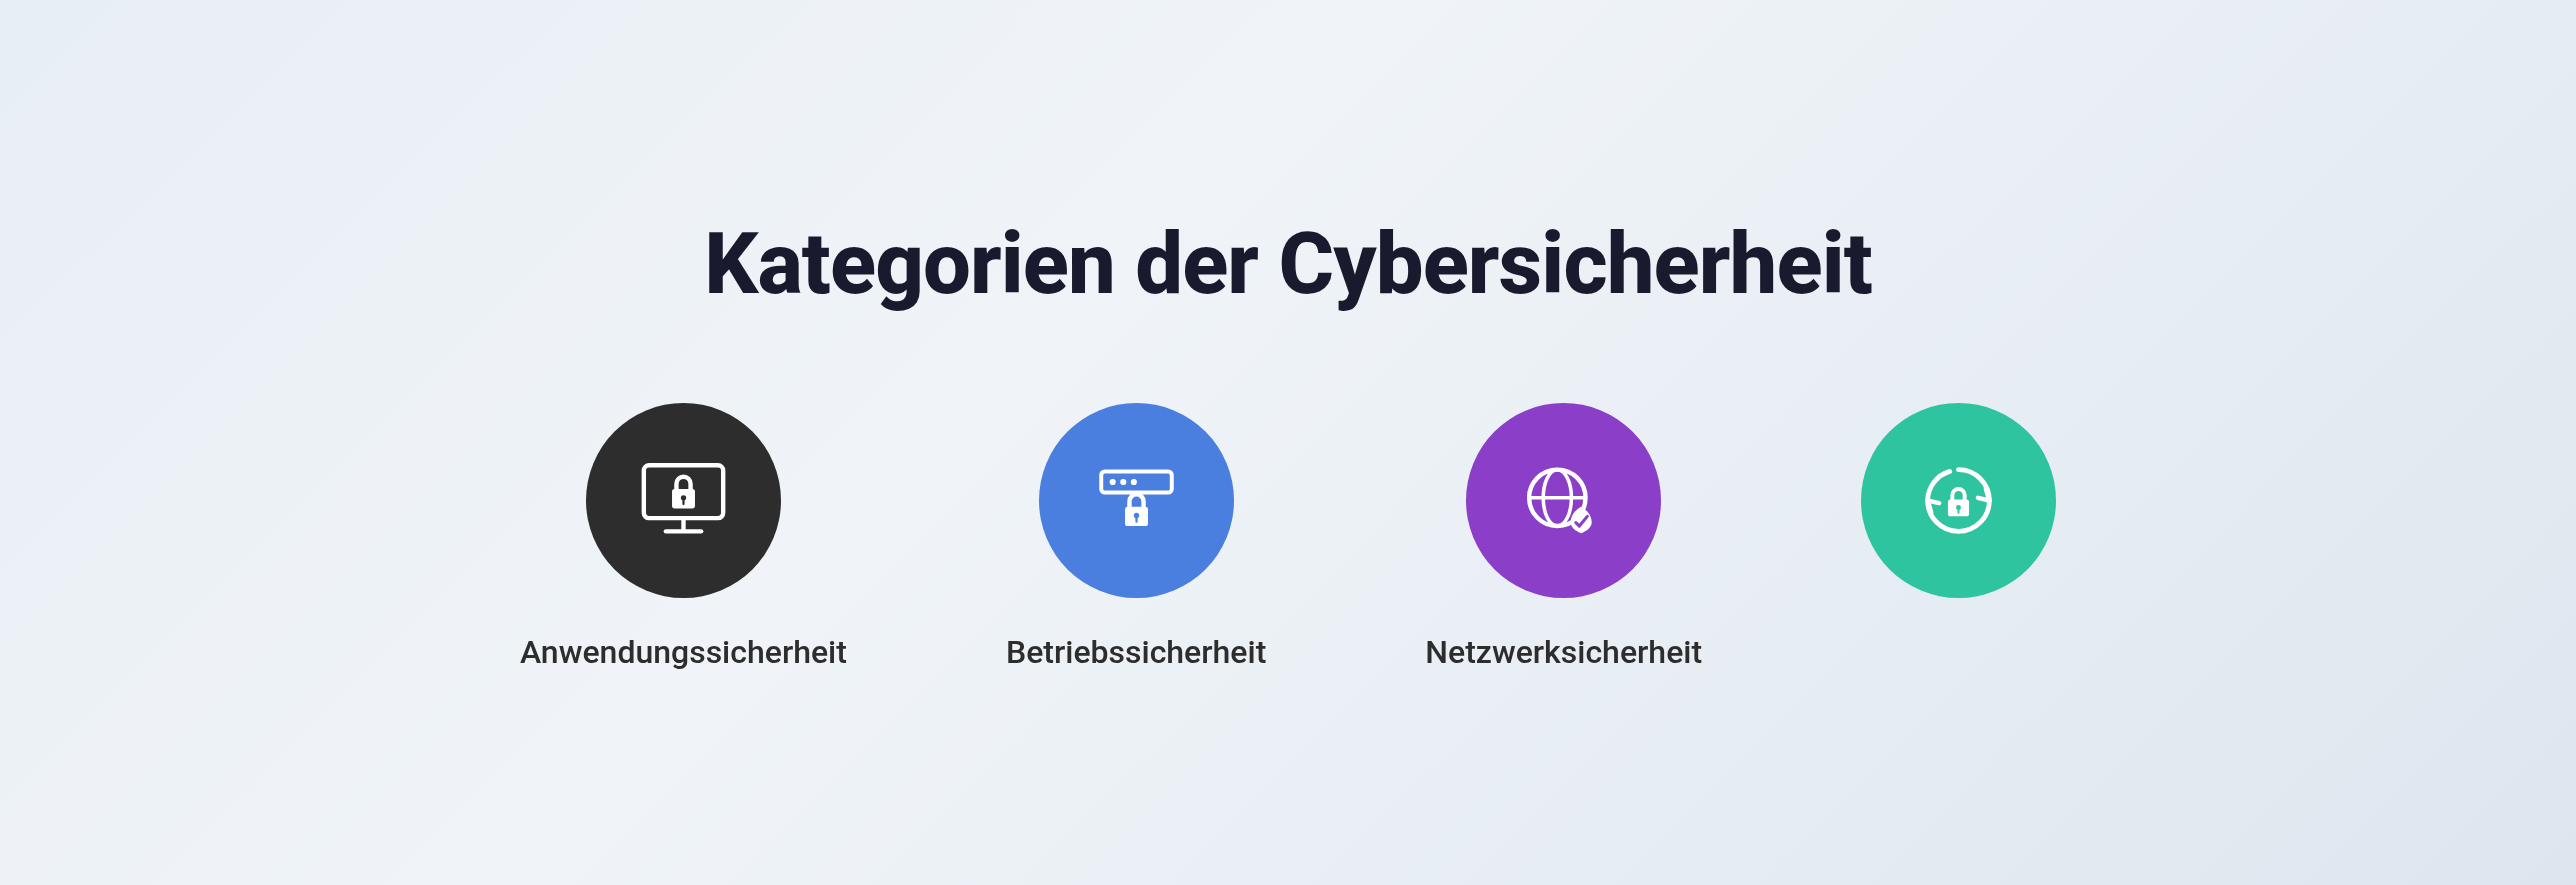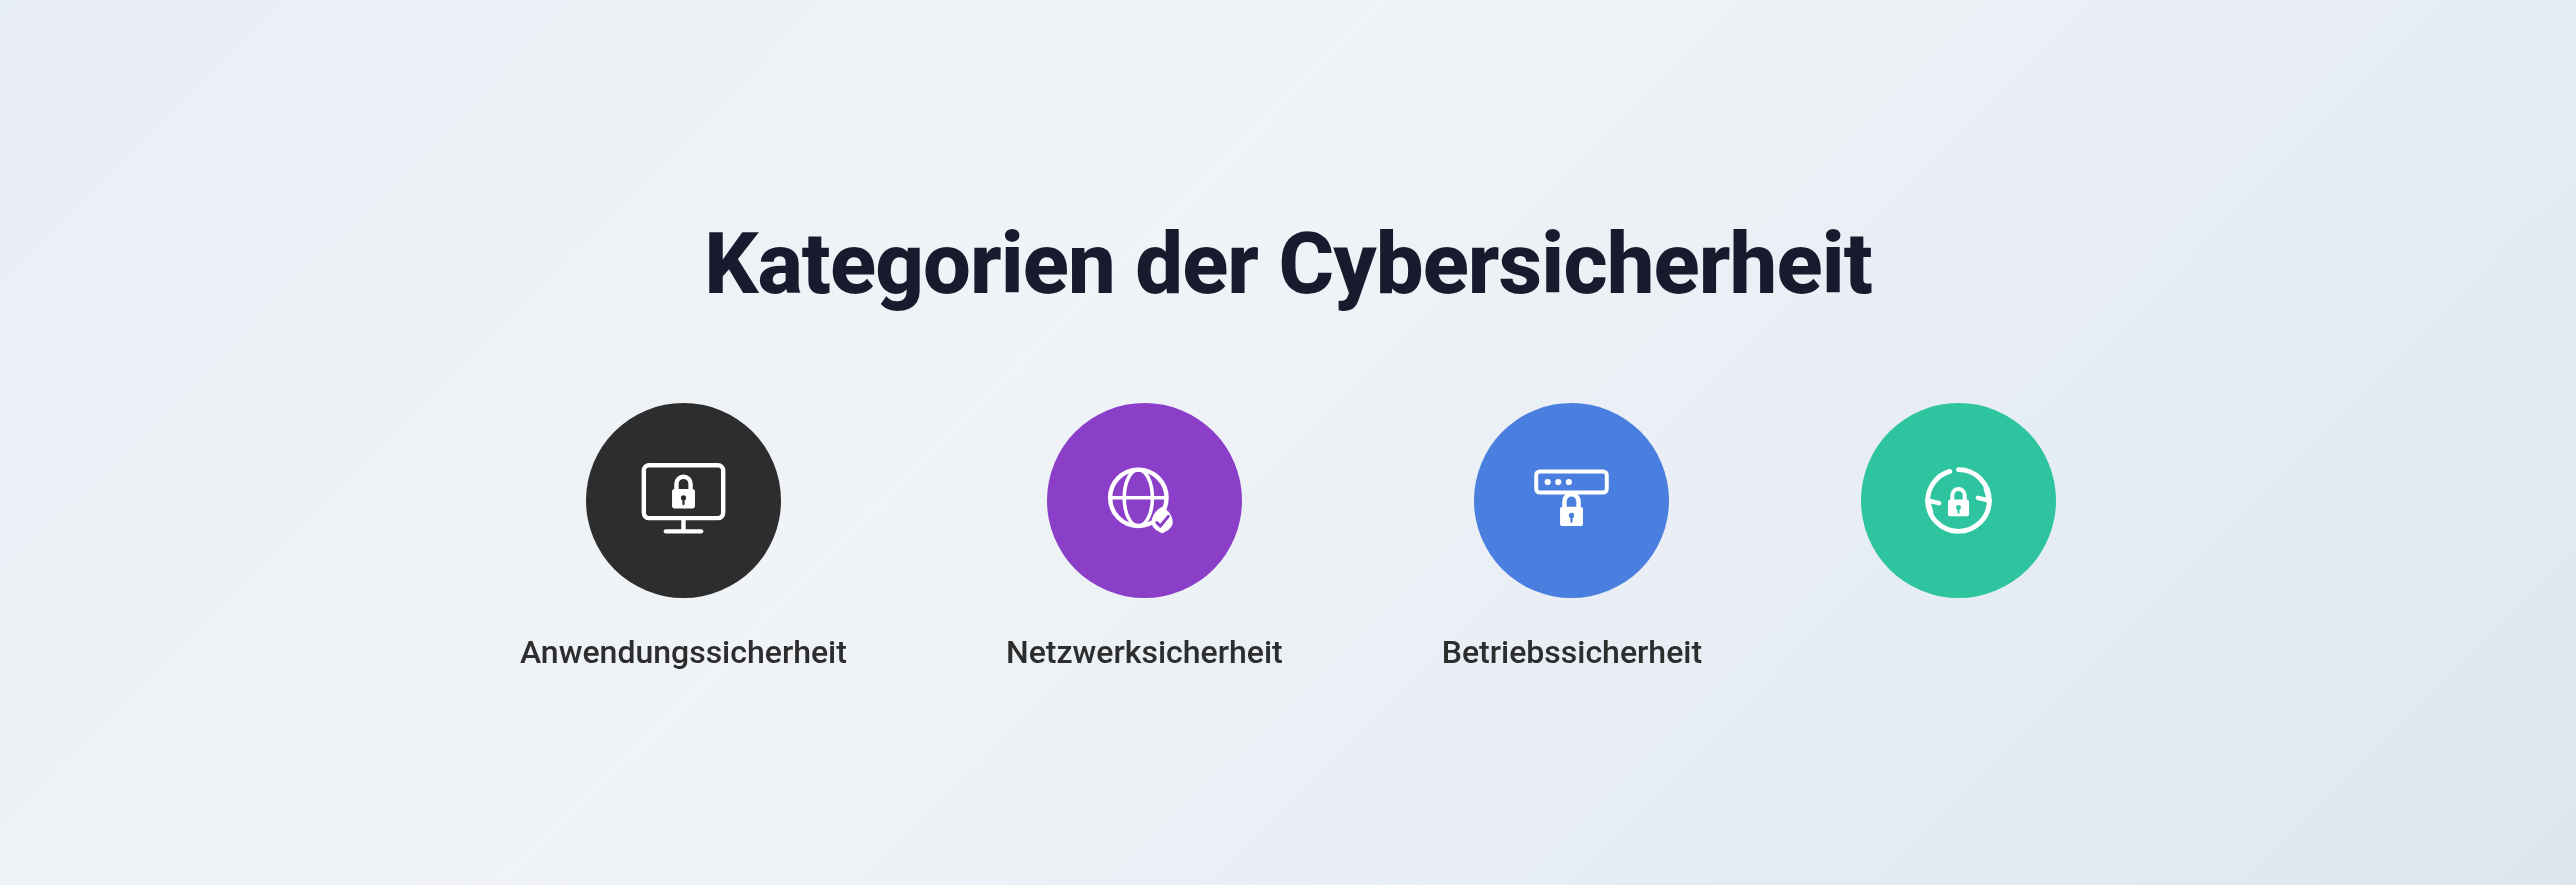--- a/index.html
+++ b/index.html
@@ -94,55 +94,55 @@
 
         <circle cx="55" cy="52" r="3" fill="#2d2d2d"></circle>
         <line x1="55" y1="55" x2="55" y2="59" stroke="#2d2d2d" stroke-width="2.5" stroke-linecap="round"></line>
       </svg>
     </div>
     <span class="category-label">Anwendungssicherheit</span>
   </div>
 
 
   <div class="category-item">
-    <div class="icon-circle circle-purple">
-      <svg viewBox="0 0 110 110" fill="none" xmlns="http://www.w3.org/2000/svg">
-
-        <circle cx="48" cy="52" r="32" stroke="white" stroke-width="5" fill="none"></circle>
-
-        <ellipse cx="48" cy="52" rx="16" ry="32" stroke="white" stroke-width="4" fill="none"></ellipse>
-        <line x1="16" y1="52" x2="80" y2="52" stroke="white" stroke-width="4"></line>
-
-        <path d="M75 62 L75 62 C75 62 63 68 63 80 C63 80 63 88 75 92 C87 88 87 80 87 80 C87 68 75 62 75 62Z" fill="white"></path>
-
-        <path d="M69 80 L73 84 L82 73" stroke="#8b3ec8" stroke-width="3.5" stroke-linecap="round" stroke-linejoin="round"></path>
-      </svg>
-    </div>
-    <span class="category-label">Netzwerksicherheit</span>
-  </div>
-
-  <div class="category-item">
     <div class="icon-circle circle-blue">
       <svg viewBox="0 0 110 110" fill="none" xmlns="http://www.w3.org/2000/svg">
 
         <rect x="15" y="22" width="80" height="24" rx="4" stroke="white" stroke-width="4.5" fill="none"></rect>
 
         <circle cx="28" cy="34" r="3.5" fill="white"></circle>
         <circle cx="40" cy="34" r="3.5" fill="white"></circle>
         <circle cx="52" cy="34" r="3.5" fill="white"></circle>
 
         <rect x="42" y="62" width="26" height="22" rx="3" fill="white"></rect>
 
         <path d="M47 62 V56 a8 8 0 0 1 16 0 V62" stroke="white" stroke-width="5" fill="none" stroke-linecap="round"></path>
 
         <circle cx="55" cy="72" r="3" fill="#4a7fe0"></circle>
         <line x1="55" y1="75" x2="55" y2="79" stroke="#4a7fe0" stroke-width="2.5" stroke-linecap="round"></line>
       </svg>
     </div>
     <span class="category-label">Betriebssicherheit</span>
+  </div>
+
+  <div class="category-item">
+    <div class="icon-circle circle-purple">
+      <svg viewBox="0 0 110 110" fill="none" xmlns="http://www.w3.org/2000/svg">
+
+        <circle cx="48" cy="52" r="32" stroke="white" stroke-width="5" fill="none"></circle>
+
+        <ellipse cx="48" cy="52" rx="16" ry="32" stroke="white" stroke-width="4" fill="none"></ellipse>
+        <line x1="16" y1="52" x2="80" y2="52" stroke="white" stroke-width="4"></line>
+
+        <path d="M75 62 L75 62 C75 62 63 68 63 80 C63 80 63 88 75 92 C87 88 87 80 87 80 C87 68 75 62 75 62Z" fill="white"></path>
+
+        <path d="M69 80 L73 84 L82 73" stroke="#8b3ec8" stroke-width="3.5" stroke-linecap="round" stroke-linejoin="round"></path>
+      </svg>
+    </div>
+    <span class="category-label">Netzwerksicherheit</span>
   </div>
 
   <div class="category-item">
     <div class="icon-circle circle-green">
       <svg viewBox="0 0 110 110" fill="none" xmlns="http://www.w3.org/2000/svg">
 
         <path d="M55 20 A35 35 0 0 1 90 55" stroke="white" stroke-width="5.5" stroke-linecap="round" fill="none"></path>
         <path d="M90 55 A35 35 0 0 1 20 55" stroke="white" stroke-width="5.5" stroke-linecap="round" fill="none"></path>
         <path d="M20 55 A35 35 0 0 1 45 22" stroke="white" stroke-width="5.5" stroke-linecap="round" fill="none"></path>
 

